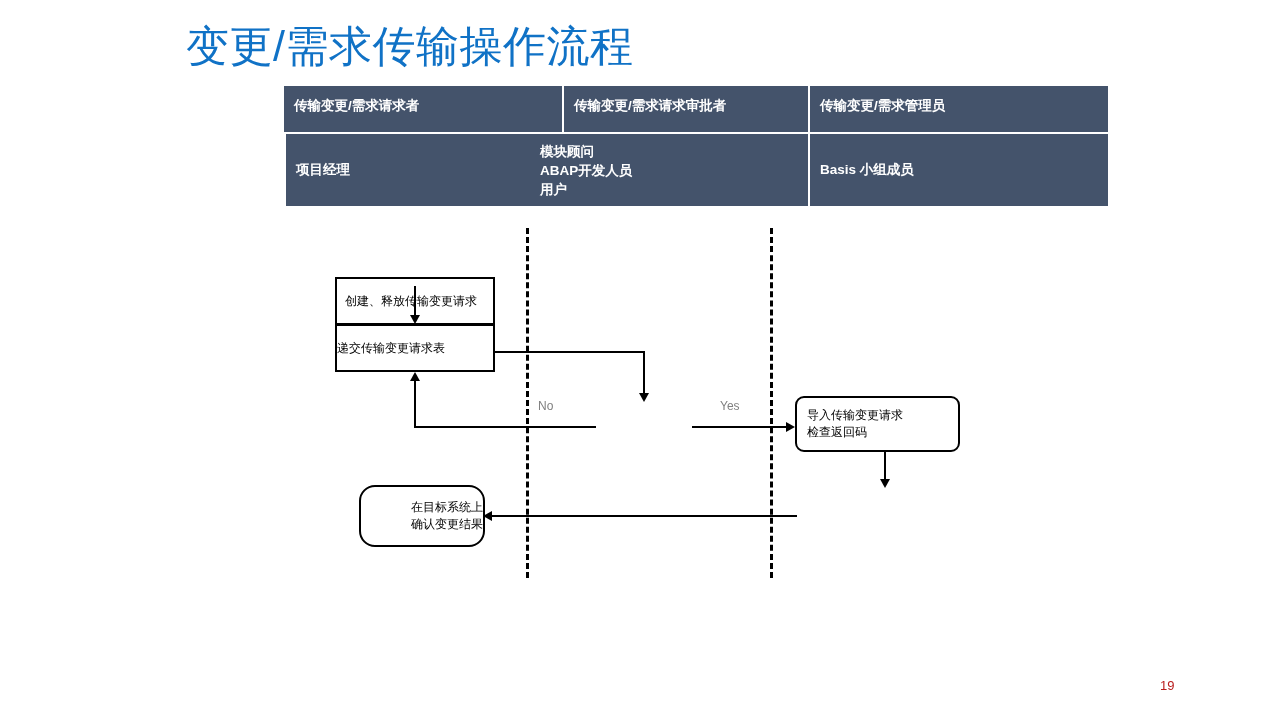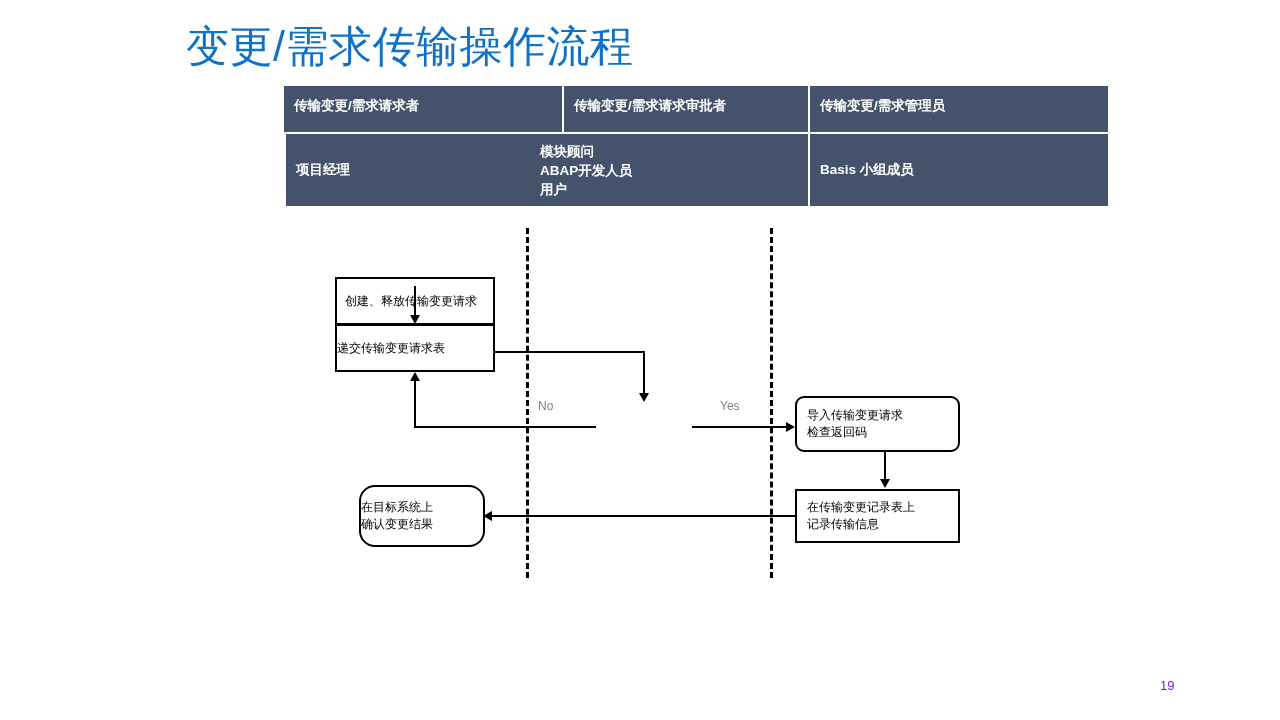--- a/index.html
+++ b/index.html
@@ -100,21 +100,21 @@
     border-left: 3px dashed #000000;
   }
 
   .node {
     position: absolute;
     box-sizing: border-box;
     border: 2px solid #000000;
     background: #ffffff;
     display: flex;
     align-items: center;
-    justify-content: flex-start;
+    justify-content: flex-end;
     text-align: left;
     font-size: 12px;
     line-height: 17px;
     color: #000000;
   }
   .node .node-label { display: block; }
   .node.rounded { border-radius: 16px; border-width: 2.5px; text-align: center; }
 
   .diamond-wrap {
     position: absolute;
@@ -168,21 +168,21 @@
     border-bottom: 5px solid transparent;
     border-left: 9px solid #000000;
   }
 
   
   #page-number {
     position: absolute;
     left: 1160px;
     top: 678px;
     font-size: 13px;
-    color: #6d28d9;
+    color: #b91c1c;
   }
 </style>
 </head>
 <body>
 
 <div id="slide">
 
   <div id="slide-title">变更/需求传输操作流程</div>
 
   <div id="role-table">
@@ -250,26 +250,20 @@
     <div class="node" style="left:795px; top:396px; width:165px; height:56px; padding-left:10px; justify-content:flex-start;border-radius:9px;">
       <span class="node-label">
         <span>导入传输变更请求</span><br>
         <span>检查返回码</span>
       </span>
     </div>
 
     <div class="ln v" style="left:884px; top:452px; height:29px;"></div>
     <div class="arrowhead down" style="left:880px; top:479px;"></div>
 
-    <div class="node" style="left:795px; top:489px; width:165px; height:54px; padding-left:10px; justify-content:flex-start;">
-      <span class="node-label">
-        <span>在传输变更记录表上</span><br>
-        <span>记录传输信息</span>
-      </span>
-    </div>
 
     <div class="ln h" style="left:492px; top:515px; width:305px;"></div>
     <div class="arrowhead left" style="left:483px; top:511px;"></div>
 
     <div class="node rounded" style="left:359px; top:485px; width:126px; height:62px;">
       <span class="node-label">
         <span>在目标系统上</span><br>
         <span>确认变更结果</span>
       </span>
     </div>

